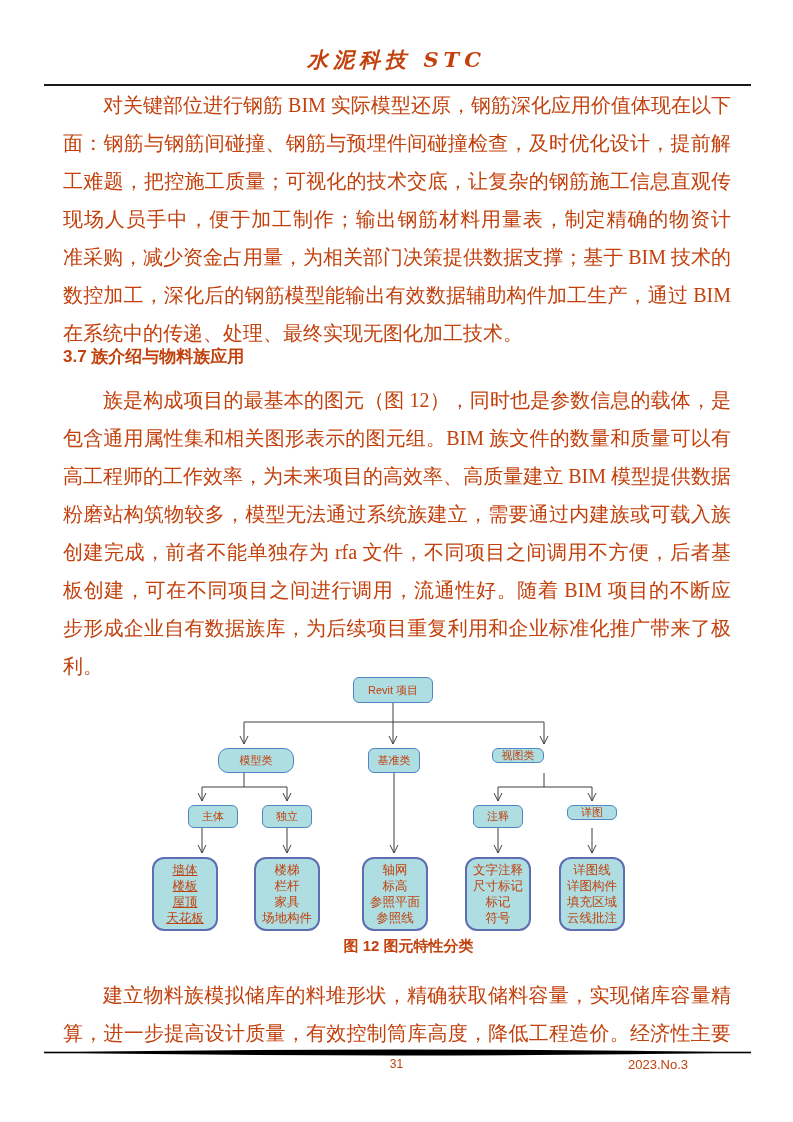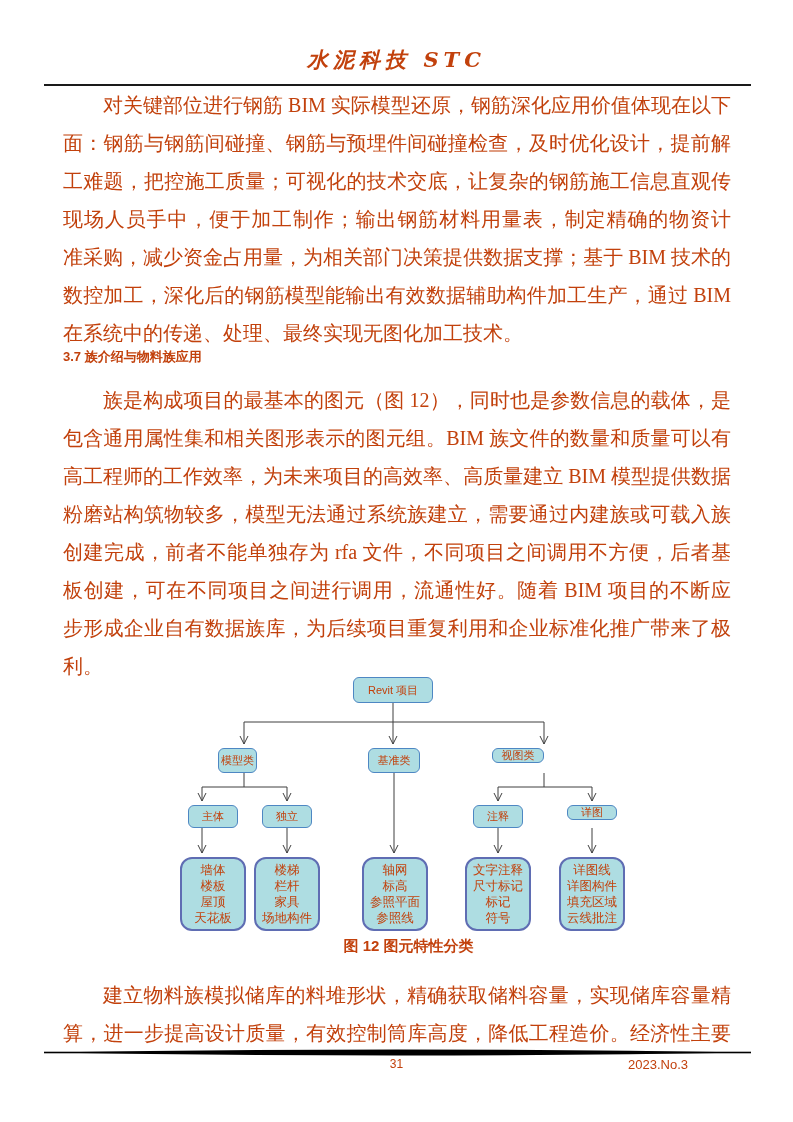--- a/index.html
+++ b/index.html
@@ -52,21 +52,21 @@
   .tline.indent { text-indent: 40px; }
 
   .section-heading {
     position: absolute;
     left: 63px; top: 338px;
     width: 668px;
     height: 38px;
     line-height: 38px;
     font-family: "Liberation Sans", sans-serif;
     font-weight: bold;
-    font-size: 13px;
+    font-size: 17px;
   }
 
   
   .diagram {
     position: absolute;
     left: 0; top: 670px;
     width: 793px; height: 275px;
   }
   .connectors { position: absolute; left: 0; top: 0; }
   .node {
@@ -76,21 +76,21 @@
     align-items: center;
     justify-content: center;
     background: var(--node-fill, #aedde2);
     border: 1.5px solid var(--node-border, #4e87c3);
     border-radius: 6px;
     font-family: Liberation Sans, sans-serif;
     font-size: 11px;
     white-space: nowrap;
   }
   #n-root { left: 353px; top: 7px;  width: 80px; height: 26px; }
-  #n-cat0 { left: 218px; top: 78px; width: 39px; height: 25px; }
+  #n-cat0 { left: 218px; top: 78px; width: 76px; height: 25px; border-radius: 10px; }
   #n-cat1 { left: 368px; top: 78px; width: 52px; height: 25px; }
   #n-cat2 { left: 492px; top: 78px; width: 52px; height: 15px; }
   #n-sub0 { left: 188px; top: 135px; width: 50px; height: 23px; }
   #n-sub1 { left: 262px; top: 135px; width: 50px; height: 23px; }
   #n-sub2 { left: 473px; top: 135px; width: 50px; height: 23px; }
   #n-sub3 { left: 567px; top: 135px; width: 50px; height: 15px; }
   .leaf {
     position: absolute;
     top: 187px;
     width: 66px; height: 74px;
@@ -100,21 +100,21 @@
     justify-content: center;
     text-align: center;
     white-space: pre-line;
     background: var(--node-fill, #aedde2);
     border: 2px solid var(--leaf-border, #5f6db3);
     border-radius: 12px;
     font-family: "Liberation Serif", serif;
     font-size: 12.5px;
     line-height: 16px;
   }
-  #leaf0 { left: 180px; }
+  #leaf0 { left: 152px; text-decoration: underline; }
   #leaf1 { left: 254px; }
   #leaf2 { left: 362px; }
   #leaf3 { left: 465px; }
   #leaf4 { left: 559px; }
 
   .figure-caption {
     position: absolute;
     left: 0; top: 937px;
     width: 793px;
     padding-left: 24px;

